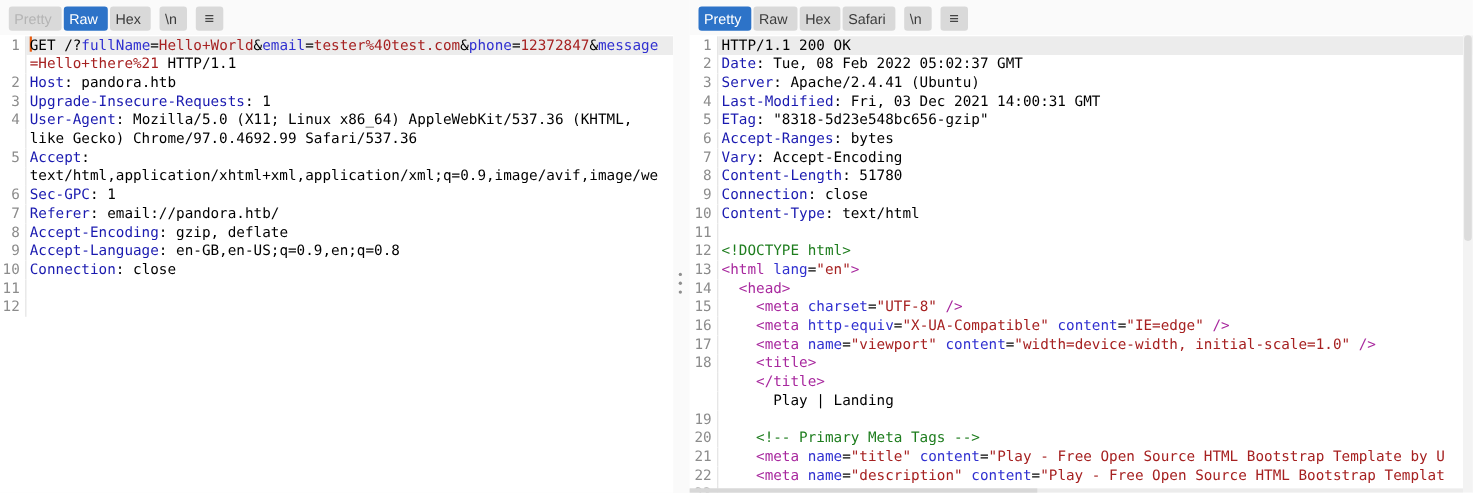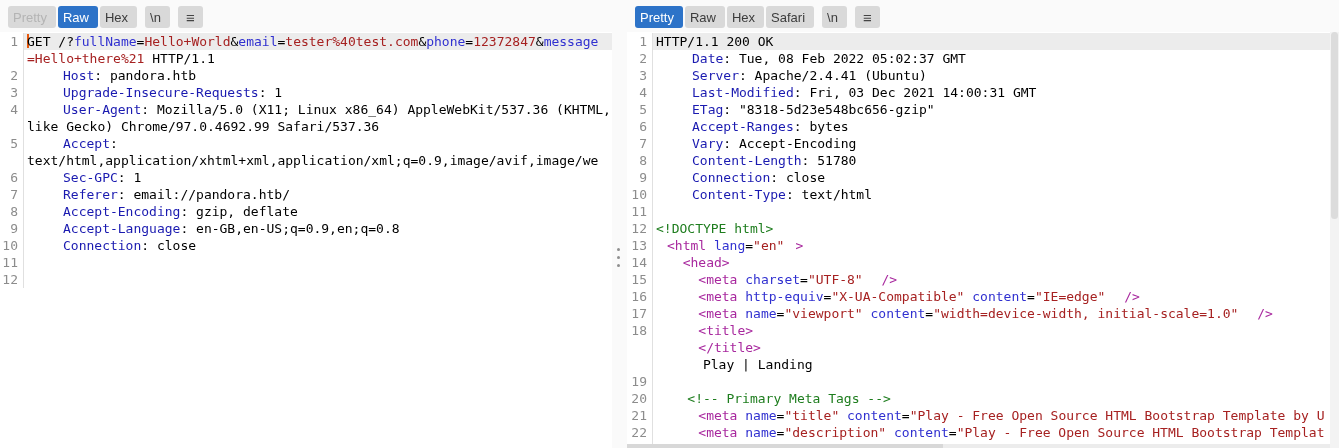--- a/index.html
+++ b/index.html
@@ -46,22 +46,22 @@
   .panel-left  .gutter { width:24px; }
   .panel-right .gutter { width:26px; }
   .row-text { flex:1 1 auto; padding-left:3px; overflow:hidden; }
   .code-row.hl .row-text { background:#ececec; }
   .caret { display:inline-block; width:2px; height:14px; margin-right:-2px; vertical-align:-2px; background:#e8590c; }
 
   
   .c-plain { color:#000000; }
   .c-pname { color:#3030d0; }
   .c-pval  { color:#a62121; }
-  .c-hname { color:#1a1ab0;margin-left:36px; }
-  .c-tag   { color:#a8289e;margin-left:11px; }
+  .c-hname { color:#1a1ab0; }
+  .c-tag   { color:#a8289e; }
   .c-attr  { color:#3030d0; }
   .c-str   { color:#a62121; }
   .c-com   { color:#1e7d1e; }
 
   
   .v-scrollbar {
     position:absolute; right:0; top:32px; bottom:0; width:9px;
     background:#f3f3f3;
   }
   .v-scrollbar .thumb { position:absolute; top:0; left:1px; width:7px; height:45%; border-radius:4px; background:#dcdcdc; }

